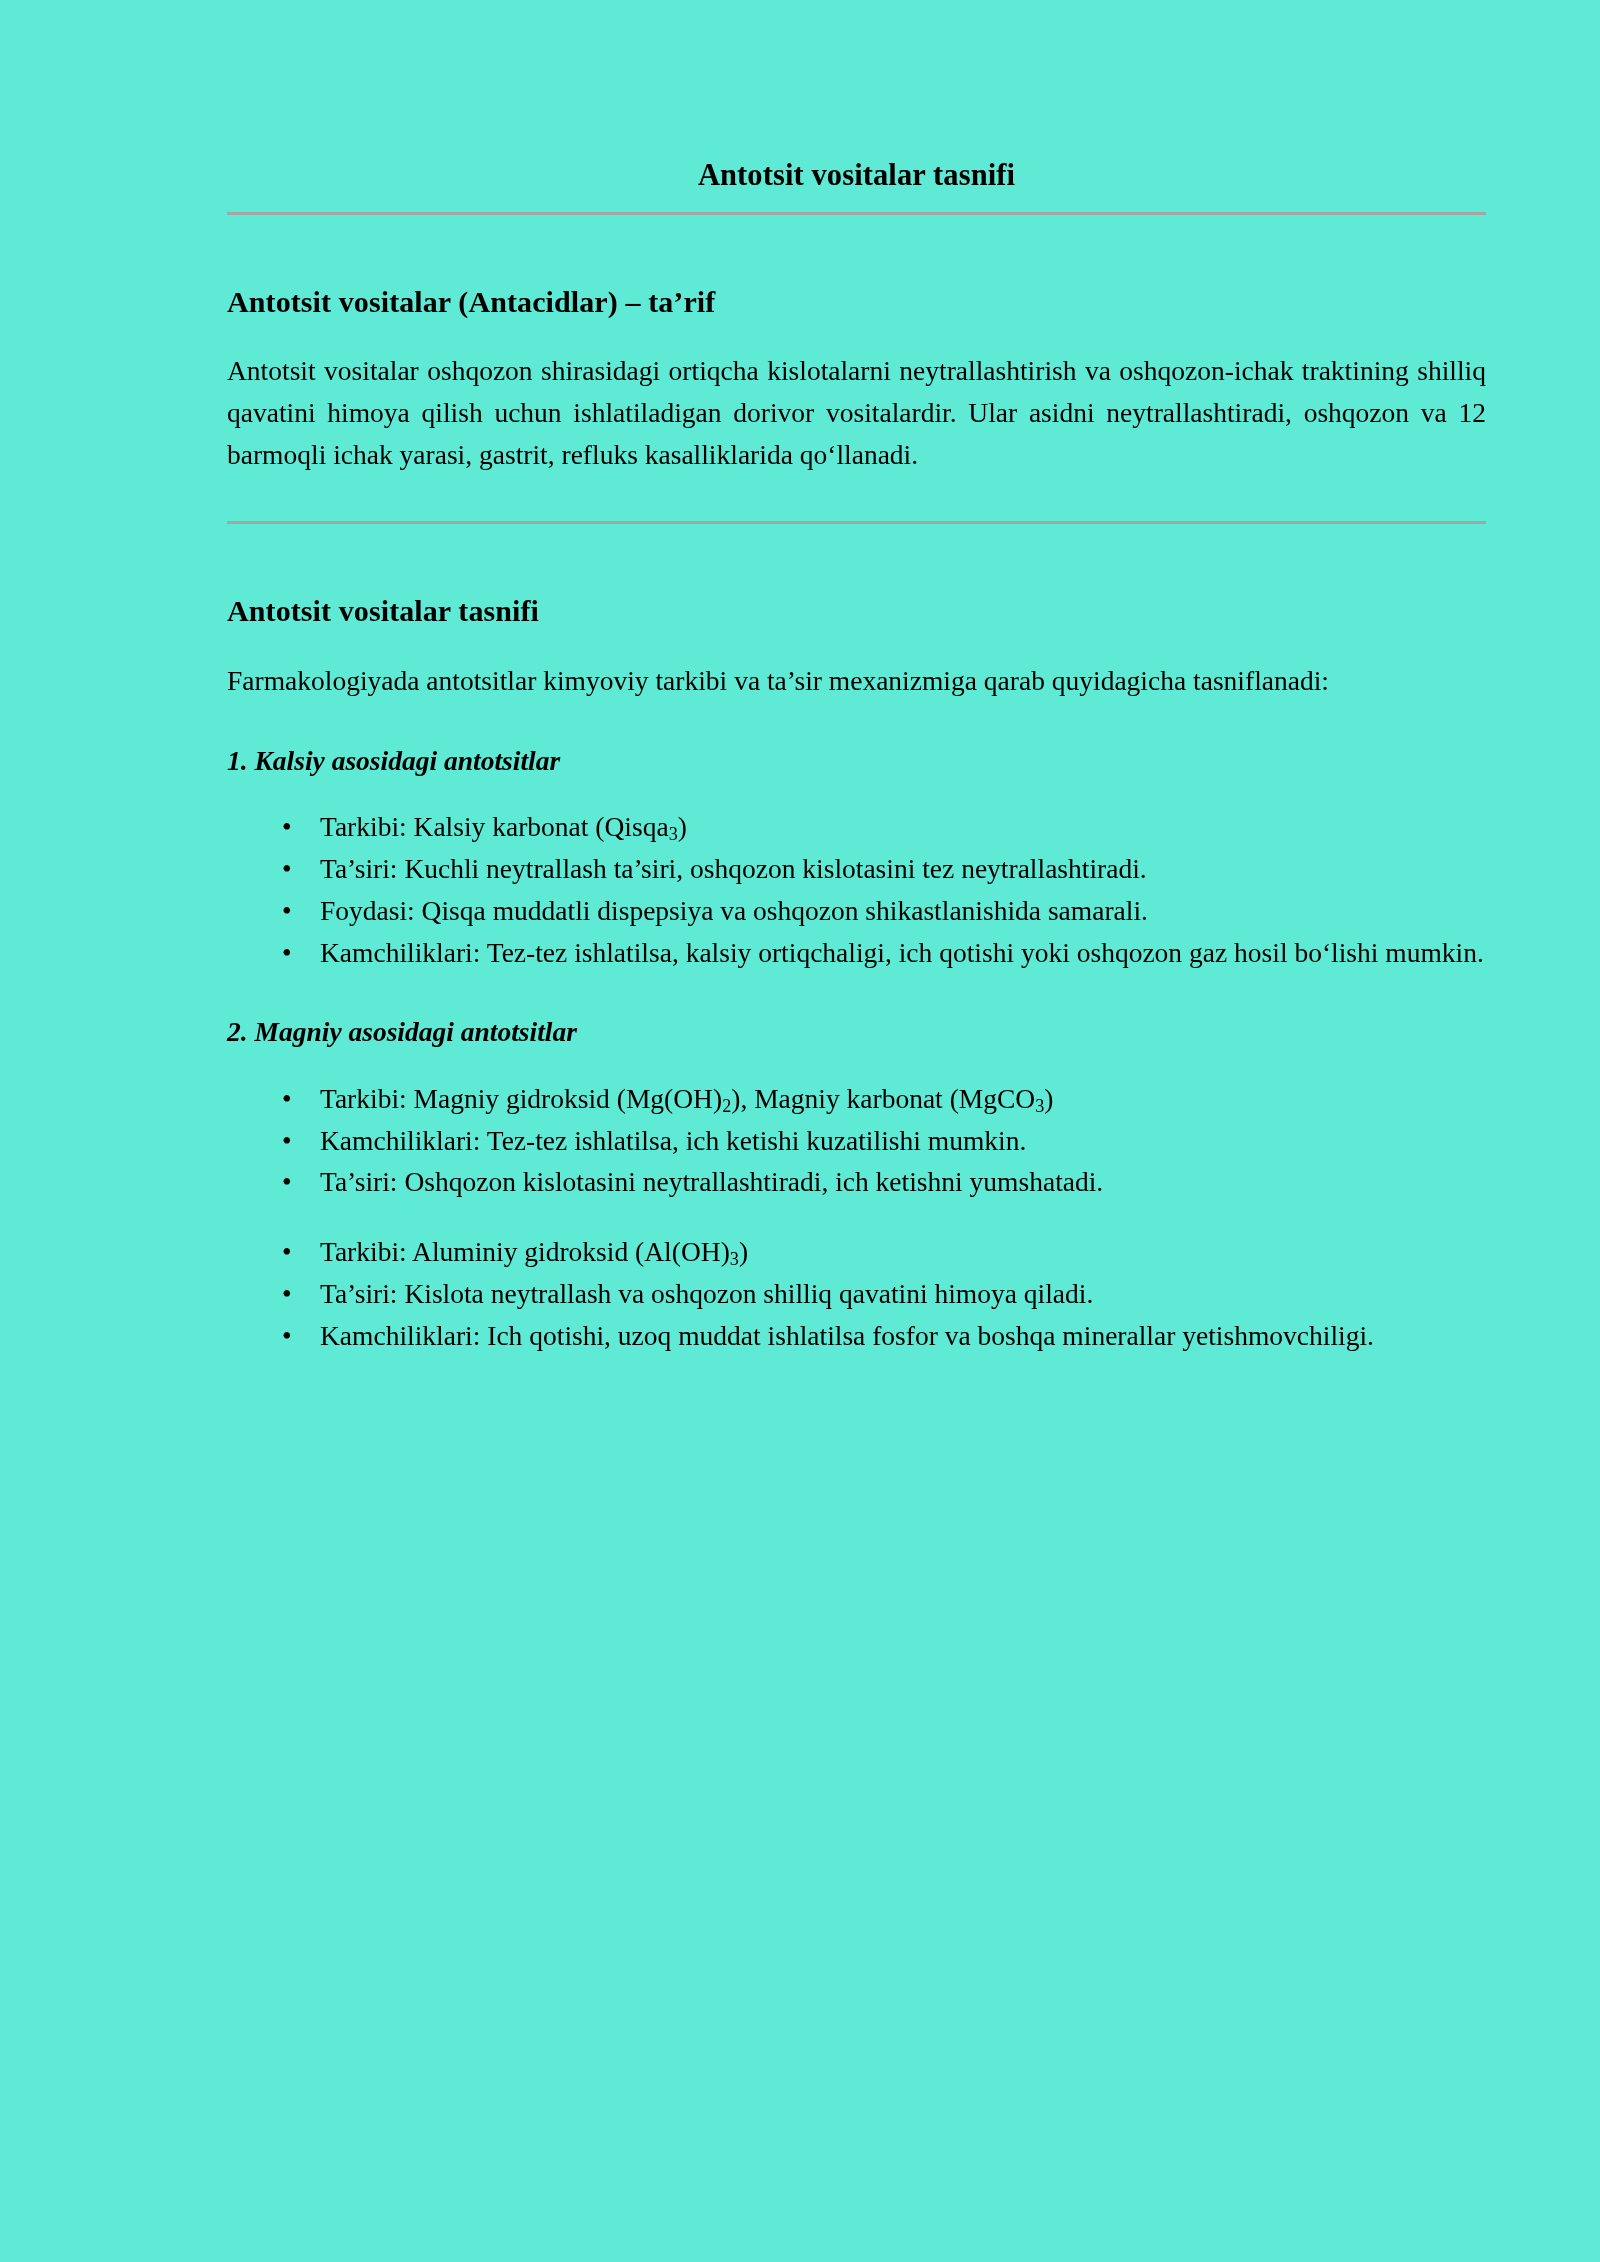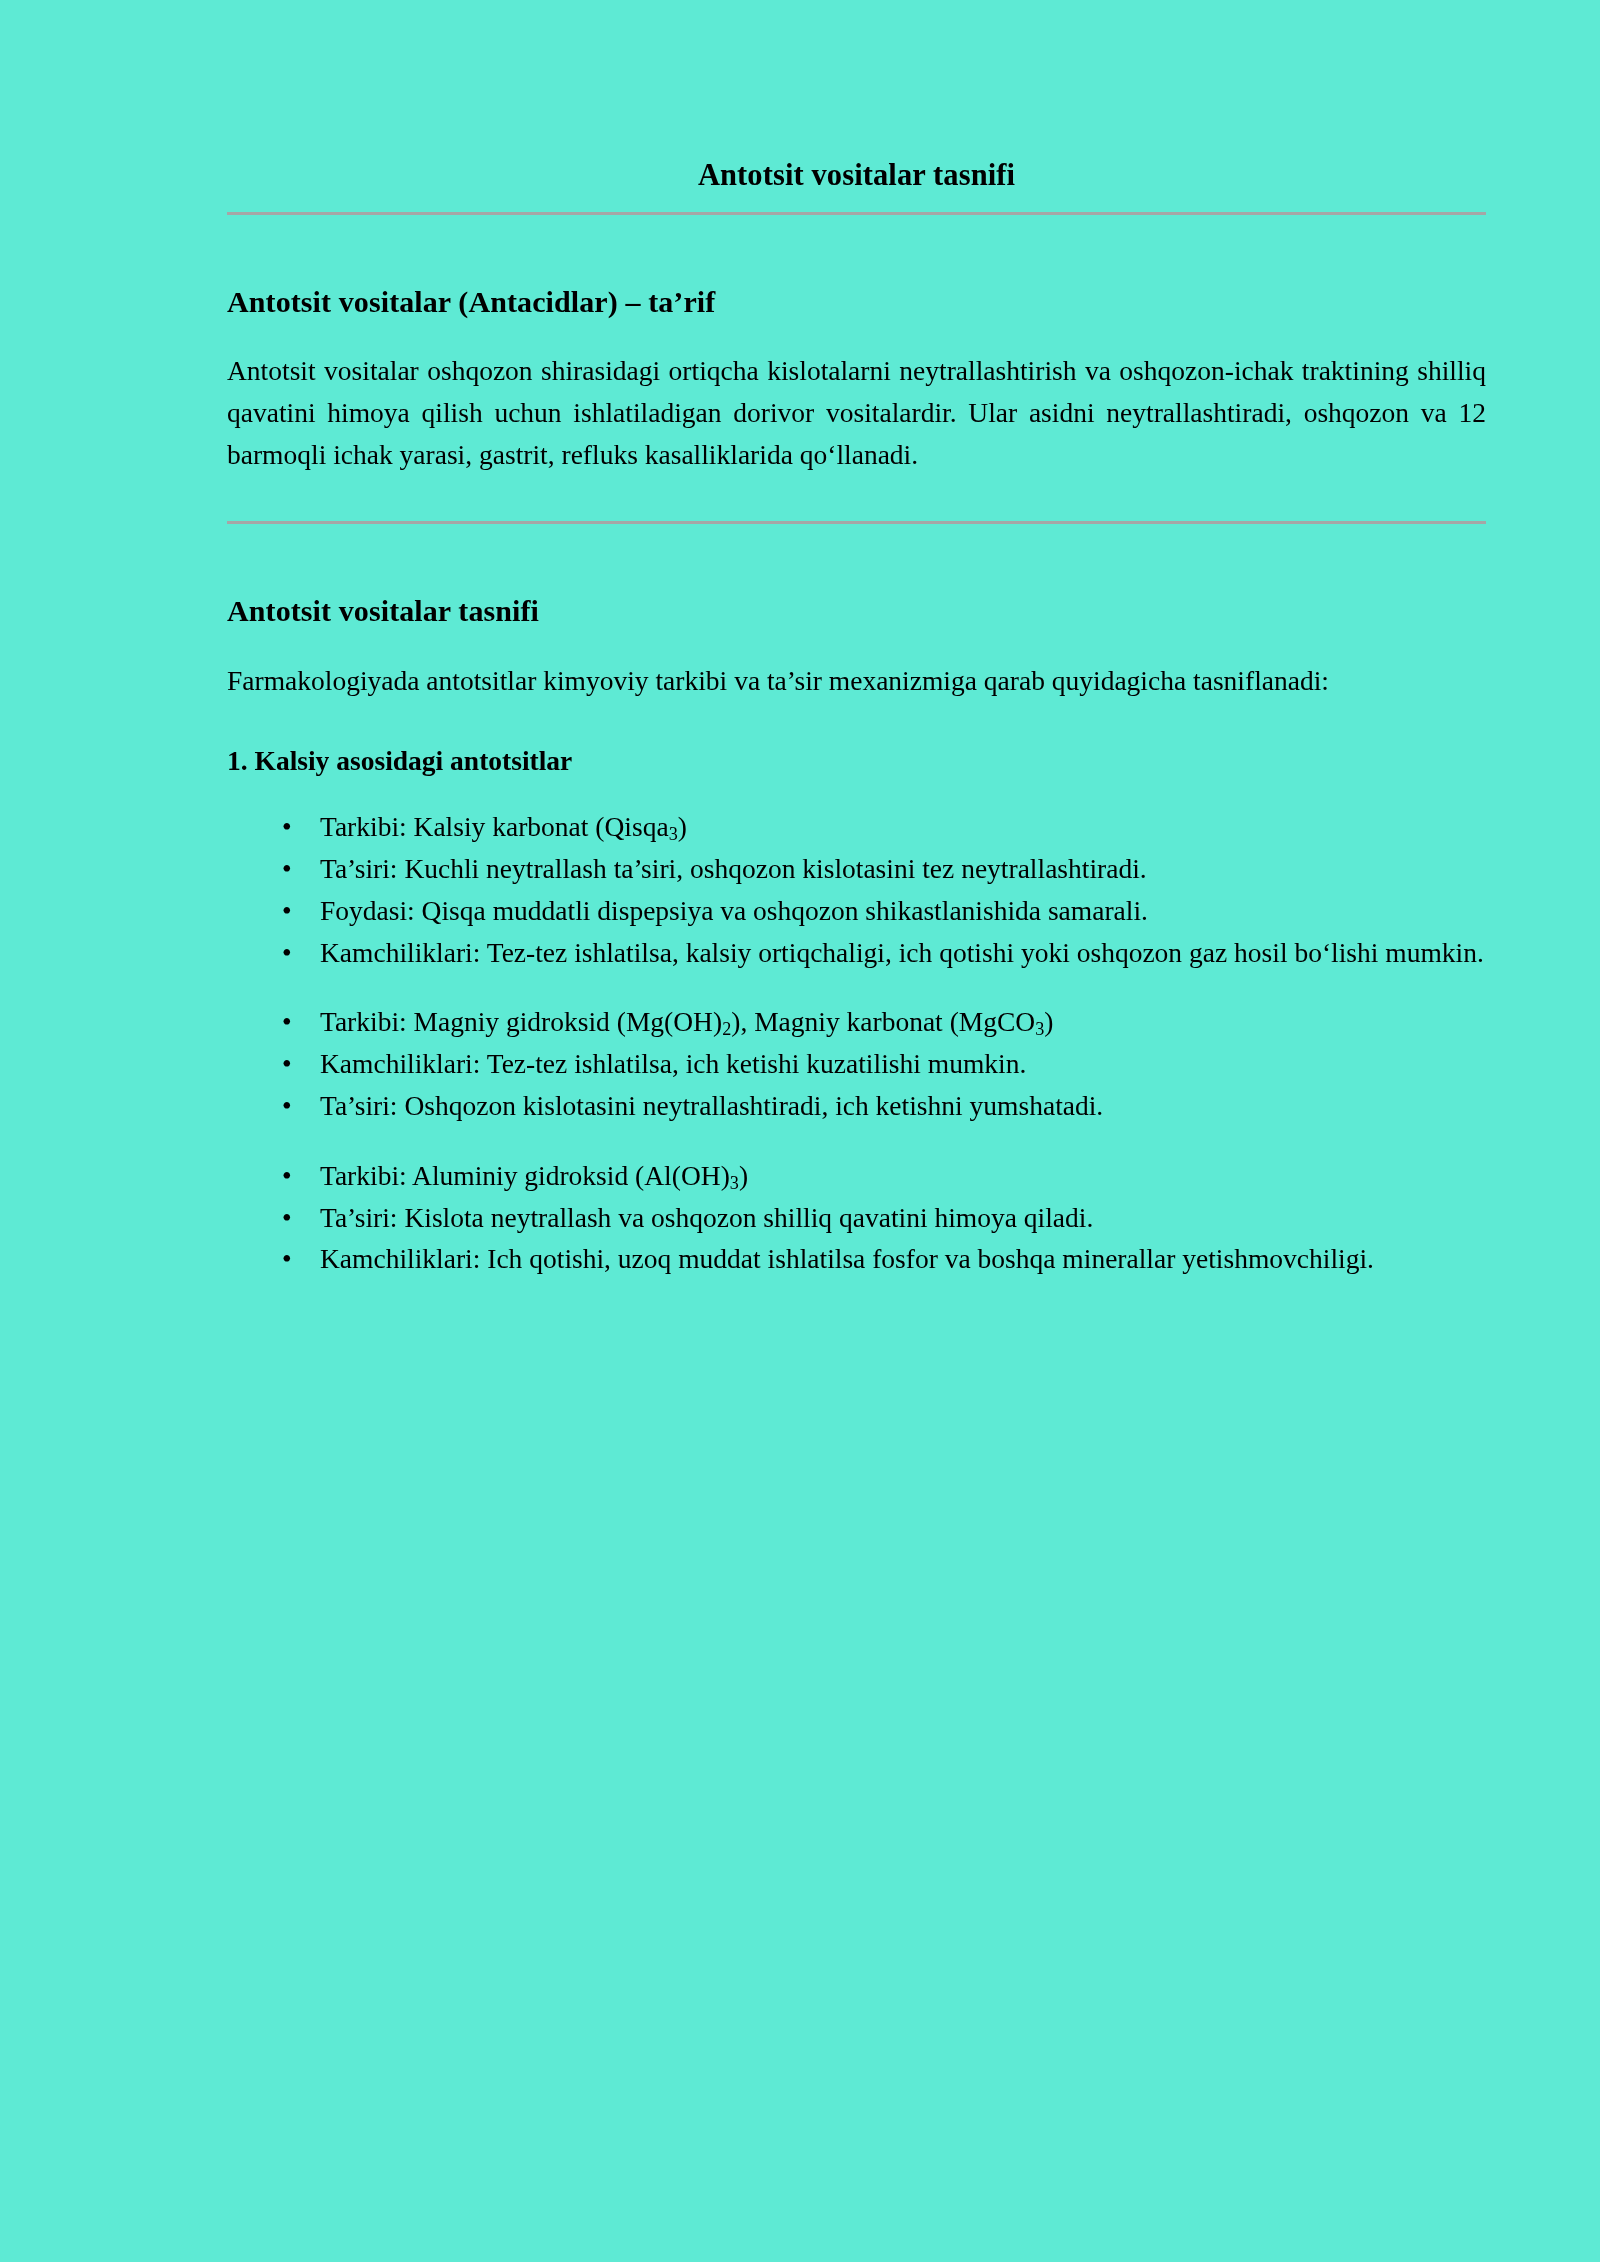--- a/index.html
+++ b/index.html
@@ -59,20 +59,21 @@
     padding-top: 68px;
     line-height: 1.25;
     letter-spacing: 0.1px;
   }
   h3.num-head {
     font-size: 27.5px;
     font-weight: bold;
     margin: 0;
     padding-top: 42px;
     line-height: 1.25;
+    font-style: italic;
   }
 
   
   p.body {
     font-size: 27.5px;
     line-height: 1.52;
     margin: 0;
     padding-top: 30px;
     text-align: justify;
     text-justify: inter-word;
@@ -131,20 +132,21 @@
     <p class="body"><span>Farmakologiyada antotsitlar </span><b>kimyoviy tarkibi va ta’sir mexanizmi</b><span>ga qarab quyidagicha tasniflanadi:</span></p>
 
     <h3 class="num-head">1. Kalsiy asosidagi antotsitlar</h3>
     <ul class="bullets">
       <li><b>Tarkibi:</b><span> Kalsiy karbonat (Qisqa</span><sub>3</sub><span>)</span></li>
       <li><b>Ta’siri:</b><span> Kuchli neytrallash ta’siri, oshqozon kislotasini tez neytrallashtiradi.</span></li>
       <li><b>Foydasi:</b><span> Qisqa muddatli dispepsiya va oshqozon shikastlanishida samarali.</span></li>
       <li><b>Kamchiliklari:</b><span> Tez-tez ishlatilsa, kalsiy ortiqchaligi, ich qotishi yoki oshqozon gaz hosil bo‘lishi mumkin.</span></li>
     </ul>
 
+    <h3 class="num-head">2. Magniy asosidagi antotsitlar</h3>
     <ul class="bullets">
       <li><b>Tarkibi:</b><span> Magniy gidroksid (Mg(OH)</span><sub>2</sub><span>), Magniy karbonat (MgCO</span><sub>3</sub><span>)</span></li>
       <li><b>Kamchiliklari:</b><span> Tez-tez ishlatilsa, ich ketishi kuzatilishi mumkin.</span></li>
       <li><b>Ta’siri:</b><span> Oshqozon kislotasini neytrallashtiradi, ich ketishni yumshatadi.</span></li>
     </ul>
 
     <ul class="bullets">
       <li><b>Tarkibi:</b><span> Aluminiy gidroksid (Al(OH)</span><sub>3</sub><span>)</span></li>
       <li><b>Ta’siri:</b><span> Kislota neytrallash va oshqozon shilliq qavatini himoya qiladi.</span></li>
       <li><b>Kamchiliklari:</b><span> Ich qotishi, uzoq muddat ishlatilsa fosfor va boshqa minerallar yetishmovchiligi.</span></li>

